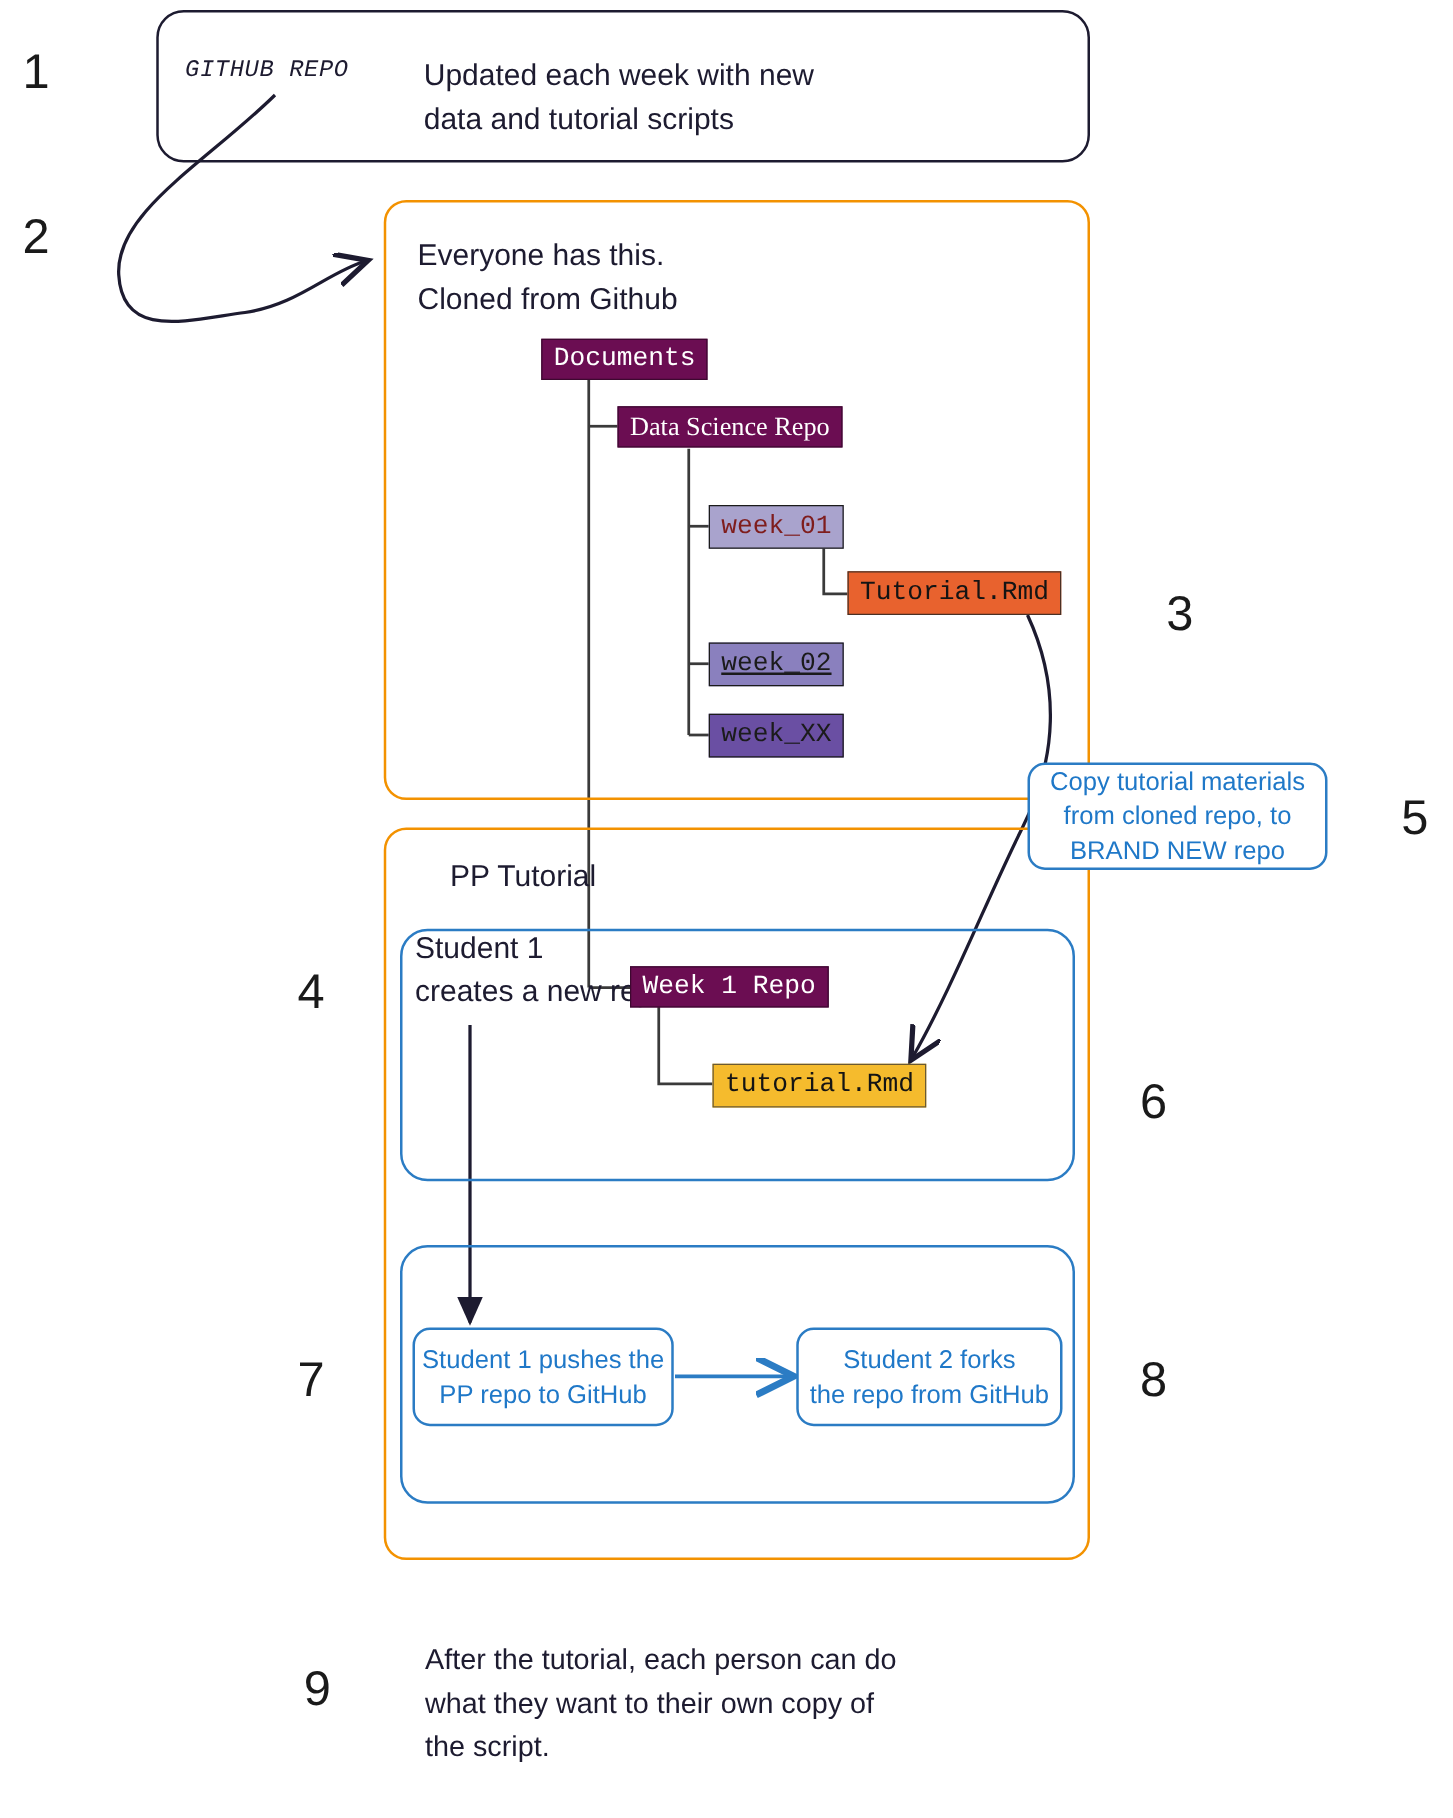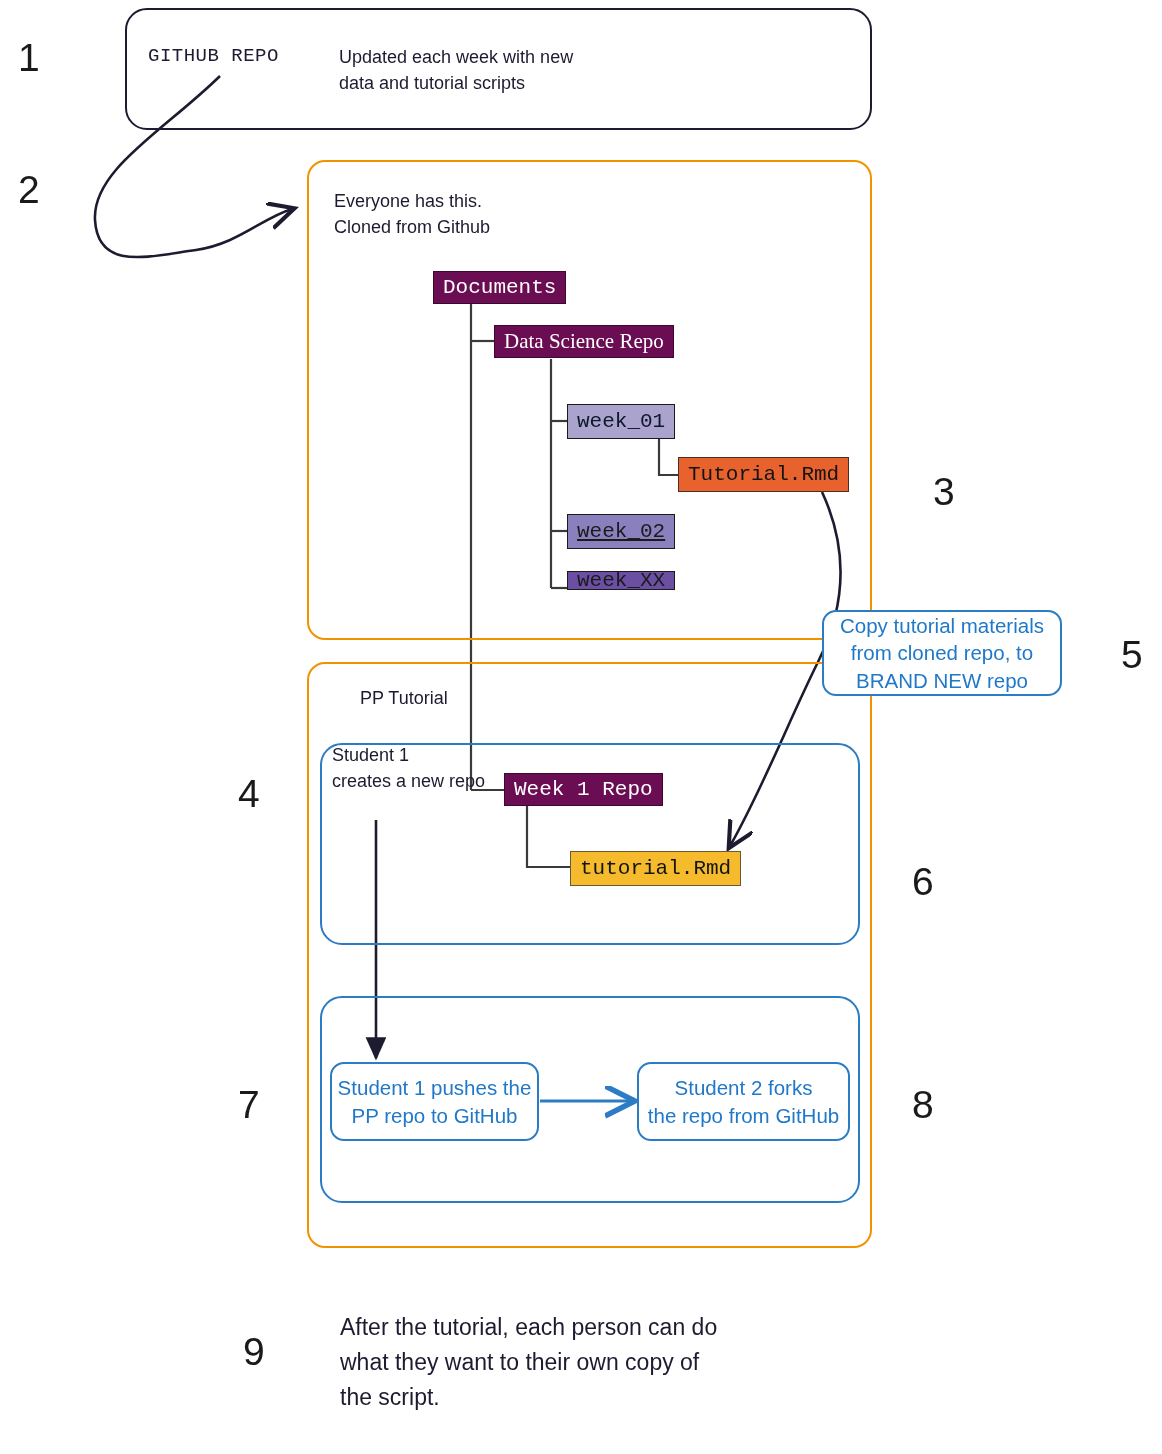--- a/index.html
+++ b/index.html
@@ -15,30 +15,30 @@
            font-size:39px;color:#1a1a1a;line-height:1;}
 
   
   .rbox{position:absolute;box-sizing:border-box;background:transparent;}
   .rbox.black{border:2.4px solid #1d1b30;border-radius:22px;}
   .rbox.orange{border:2.6px solid #f39200;border-radius:18px;}
   .rbox.blue{border:2.6px solid #2b7cc4;border-radius:22px;}
 
   
   .ptext{position:absolute;font-family:"Liberation Sans",sans-serif;
-         font-size:18px;color:#1d1b30;line-height:1.45;white-space:pre-line;}
+         font-size:24px;color:#1d1b30;line-height:1.45;white-space:pre-line;}
   .mono-label{position:absolute;font-family:"Liberation Mono","DejaVu Sans Mono",monospace;
-              font-size:19px;color:#1d1b30;letter-spacing:0.5px;}
+              font-size:19px;color:#1d1b30;letter-spacing:0.5px;font-style:italic;}
 
   
   .node{position:absolute;box-sizing:border-box;display:flex;align-items:center;
         font-family:"Liberation Mono","DejaVu Sans Mono",monospace;
         font-size:21px;padding:0 9px;white-space:nowrap;}
   .node.purple-dark{background:#6b0d52;color:#ffffff;border:1.6px solid #3d0830;}
-  .node.lilac1{background:#a9a3cd;color:#0f172a;border:1.8px solid #1b1b1b;}
+  .node.lilac1{background:#a9a3cd;color:#7f1d1d;border:1.8px solid #1b1b1b;}
   .node.lilac2{background:#8a80be;color:#1b1b1b;border:1.8px solid #1b1b1b;text-decoration:underline;}
   .node.lilac3{background:#6a4fa3;color:#1b1b1b;border:1.8px solid #1b1b1b;}
   .node.orangefile{background:#e8622e;color:#141414;border:1.8px solid #4a3024;}
   .node.yellowfile{background:#f5bb2d;color:#141414;border:1.8px solid #6a5a33;}
 
   
   .pill{position:absolute;box-sizing:border-box;background:#ffffff;
         border:2.2px solid #2b7cc4;border-radius:14px;color:#1f78c8;
         font-family:"Liberation Sans",sans-serif;font-size:20.5px;line-height:1.32;
         display:flex;align-items:center;justify-content:center;text-align:center;
@@ -118,21 +118,21 @@
 
   <div class="rbox orange" style="left:307px;top:160px;width:565px;height:480px;"></div>
   <div class="ptext" style="left:334px;top:188px;width:300px;">Everyone has this.
 Cloned from Github</div>
 
   <div class="node purple-dark" style="left:433px;top:271px;height:33px;">Documents</div>
   <div class="node purple-dark" style="left:494px;top:325px;height:33px;font-family:Liberation Serif, serif;">Data Science Repo</div>
   <div class="node lilac1" style="left:567px;top:404px;height:35px;">week_01</div>
   <div class="node orangefile" style="left:678px;top:457px;height:35px;">Tutorial.Rmd</div>
   <div class="node lilac2" style="left:567px;top:514px;height:35px;">week_02</div>
-  <div class="node lilac3" style="left:567px;top:571px;height:19px;">week_XX</div>
+  <div class="node lilac3" style="left:567px;top:571px;height:35px;">week_XX</div>
 
   <div class="rbox orange" style="left:307px;top:662px;width:565px;height:586px;"></div>
   <div class="ptext" style="left:334px;top:685px;margin-left:26px;">PP Tutorial</div>
 
   <div class="rbox blue" style="left:320px;top:743px;width:540px;height:202px;"></div>
   <div class="ptext" style="left:332px;top:742px;width:240px;">Student 1
 creates a new repo</div>
   <div class="node purple-dark" style="left:504px;top:773px;height:33px;">Week 1 Repo</div>
   <div class="node yellowfile" style="left:570px;top:851px;height:35px;">tutorial.Rmd</div>
 

